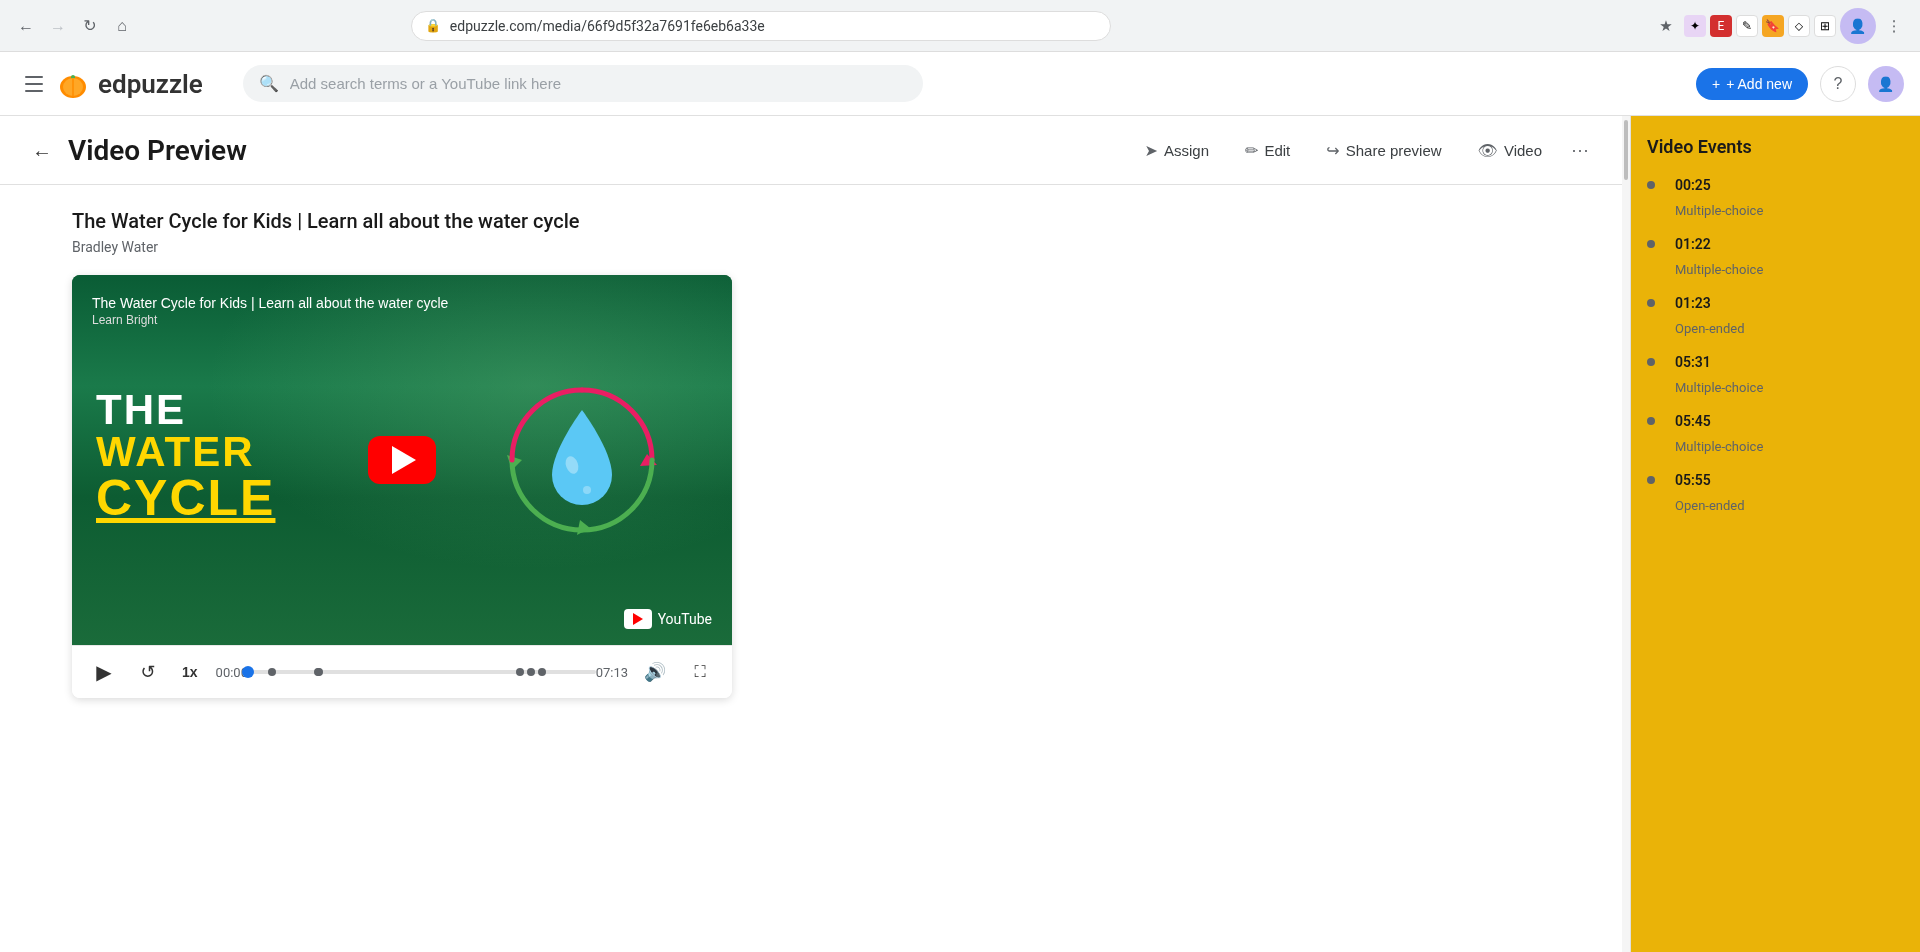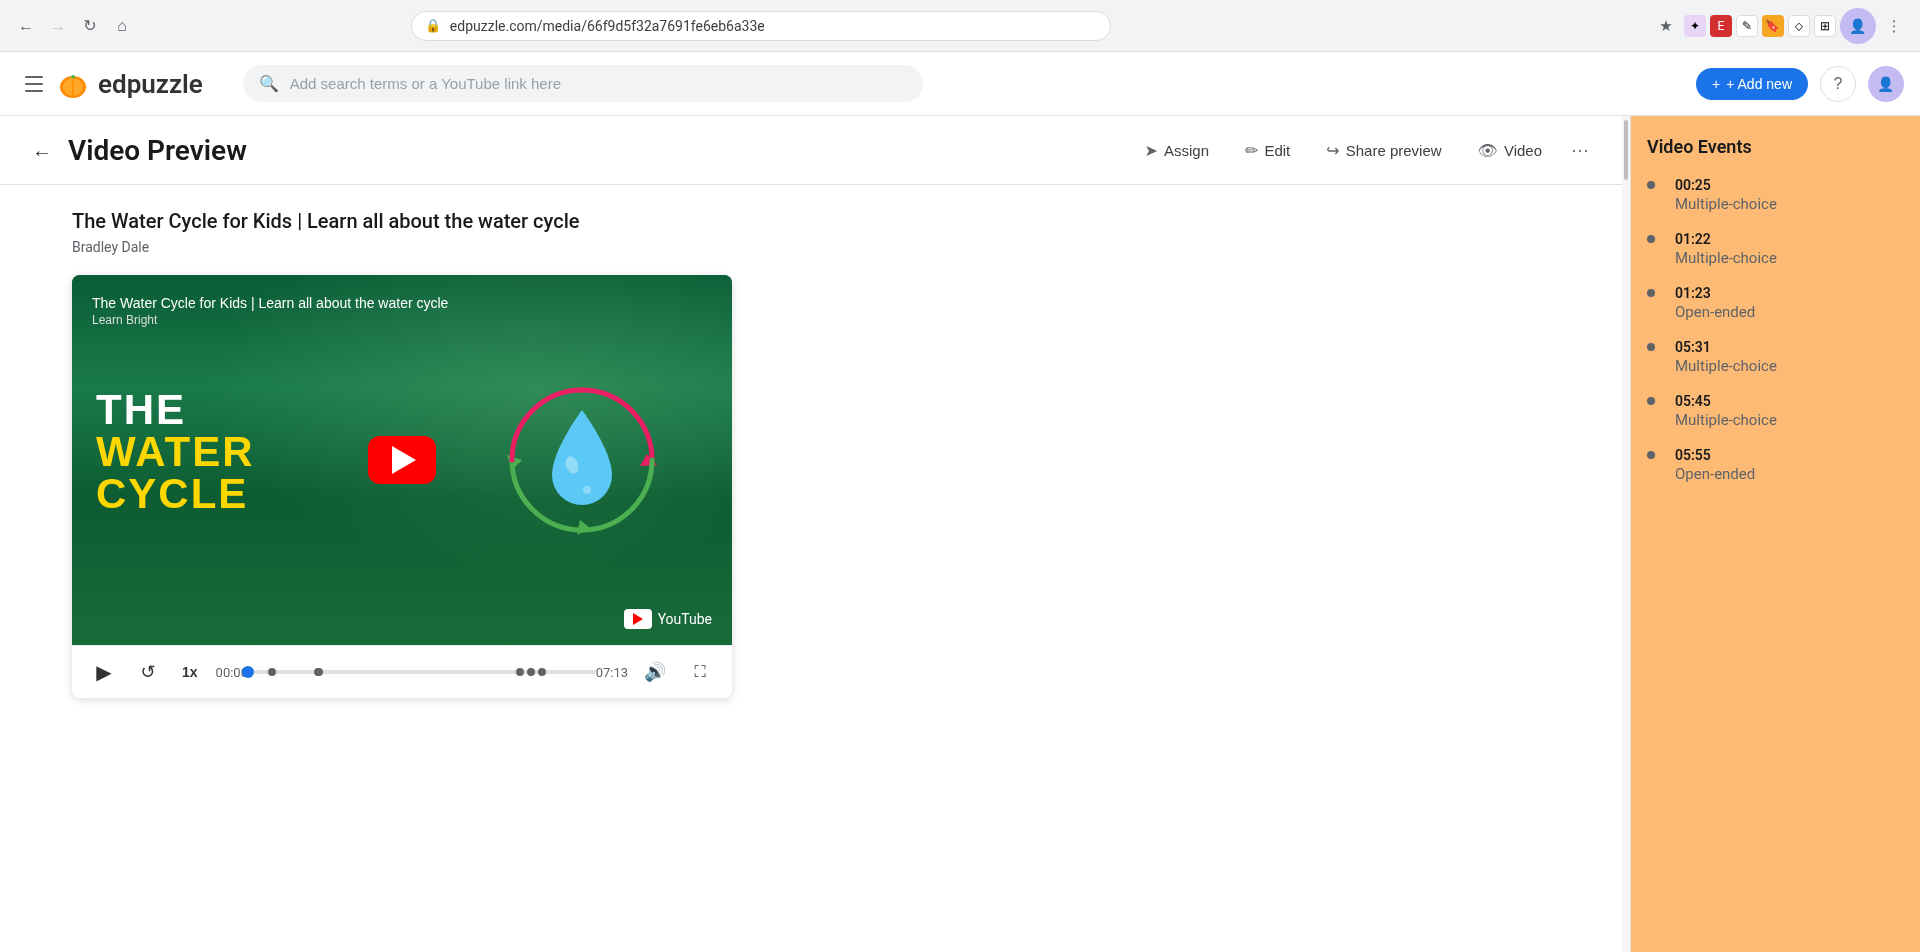--- a/index.html
+++ b/index.html
@@ -135,21 +135,21 @@
     .video-text-overlay {
       position: absolute; left: 0; top: 0; bottom: 0; width: 50%;
       display: flex; flex-direction: column; padding: 24px;
       font-family: Impact, 'Arial Black', sans-serif;
     }
     .video-text-the {
       font-size: 42px; color: #fff; font-weight: 900; text-transform: uppercase;
       letter-spacing: 2px; line-height: 1;
     }
     .video-text-water { font-size: 42px; color: #ffd700; font-weight: 900; text-transform: uppercase; letter-spacing: 2px; line-height: 1; }
-    .video-text-cycle { font-size: 42px; color: #ffd700; font-weight: 900; text-transform: uppercase; letter-spacing: 2px; line-height: 1; }
+    .video-text-cycle { font-size: 50px; color: #ffd700; font-weight: 900; text-transform: uppercase; letter-spacing: 2px; line-height: 1; text-decoration: underline; }
     .video-text-for { font-size: 28px; color: #fff; font-weight: 900; text-transform: uppercase; letter-spacing: 2px; }
     .video-text-kids { font-size: 42px; color: #fff; font-weight: 900; text-transform: uppercase; letter-spacing: 2px; line-height: 1; }
     .video-subtitle {
       position: absolute; top: 20px; left: 20px;
       color: #fff; font-size: 13px; font-weight: 400; font-family: sans-serif;
     }
     .video-subtitle-title { font-size: 14px; font-weight: 500; margin-bottom: 2px; }
     .video-subtitle-channel { font-size: 12px; color: #ddd; }
     .play-button {
       position: absolute;
@@ -218,31 +218,31 @@
     }
     .fullscreen-btn {
       width: 32px; height: 32px; border: none; background: transparent;
       cursor: pointer; display: flex; align-items: center; justify-content: center;
       font-size: 16px; color: #333;
     }
 
     
     .sidebar {
       width: 290px; border-left: 1px solid #e0e0e0;
-      background: #fdba74; padding: 20px 16px; overflow-y: auto;
+      background: #eab308; padding: 20px 16px; overflow-y: auto;
     }
     .sidebar-title { font-size: 18px; font-weight: 600; color: #1a1a1a; margin-bottom: 20px; }
     .video-event-item { display: flex; align-items: flex-start; gap: 20px; margin-bottom: 18px; }
     .event-dot {
       width: 8px; height: 8px; border-radius: 50%; background: #5f6368;
       margin-top: 4px; flex-shrink: 0;
     }
     .event-info {}
     .event-time { font-size: 14px; font-weight: 600; color: #1a1a1a; }
-    .event-type { font-size: 15px; color: #5f6368; margin-top: 2px; }
+    .event-type { font-size: 13px; color: #5f6368; margin-top: 10px; }
 
     
     .vertical-scrollbar {
       width: 8px; background: #f5f5f5; position: relative;
     }
     .vertical-scrollbar-thumb {
       position: absolute; top: 4px; left: 2px;
       width: 4px; height: 60px; background: #bdbdbd; border-radius: 2px;
     }
   </style>
@@ -335,21 +335,21 @@
           <span>Video</span>
         </button>
         <button class="more-btn">
           <span>···</span>
         </button>
       </div>
     </div>
 
     <div class="video-content">
       <div class="video-title">The Water Cycle for Kids | Learn all about the water cycle</div>
-      <div class="video-author">Bradley Dale</div>
+      <div class="video-author">Bradley Water</div>
 
       <div class="video-player-wrapper">
 
         <div class="video-thumbnail">
           <div class="video-bg-nature"></div>
 
           <div class="video-subtitle">
             <div class="video-subtitle-title">The Water Cycle for Kids | Learn all about the water cycle</div>
             <div class="video-subtitle-channel">Learn Bright</div>
           </div>

